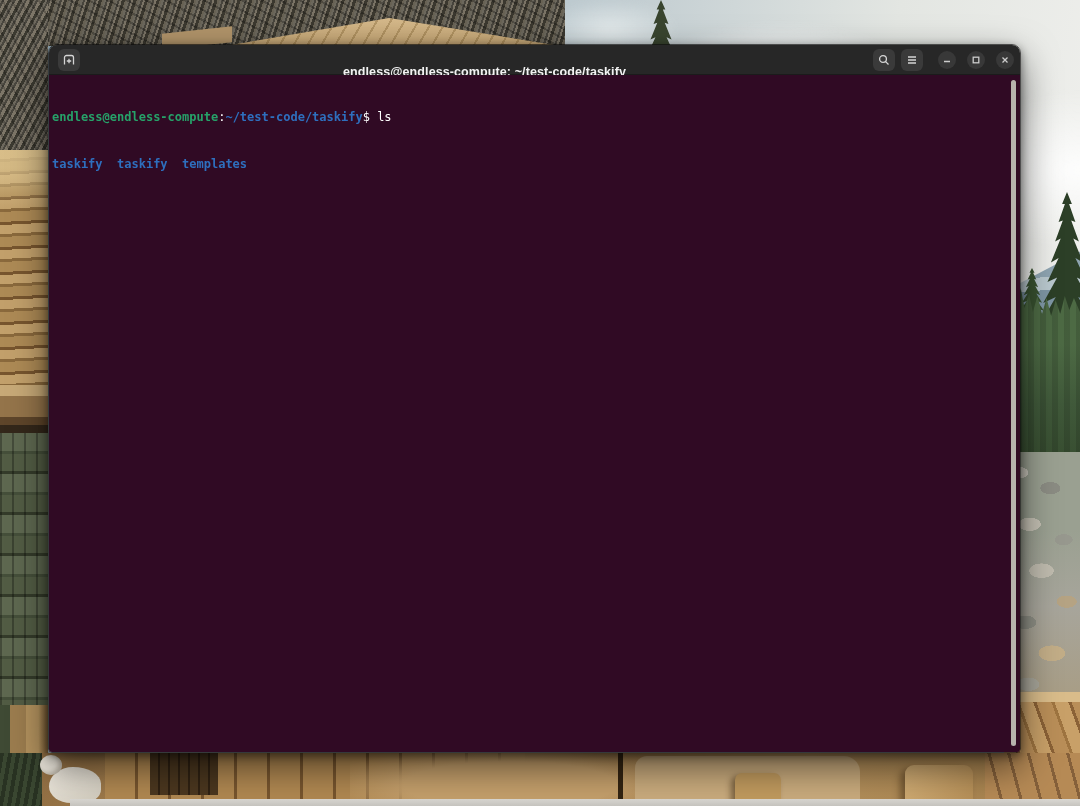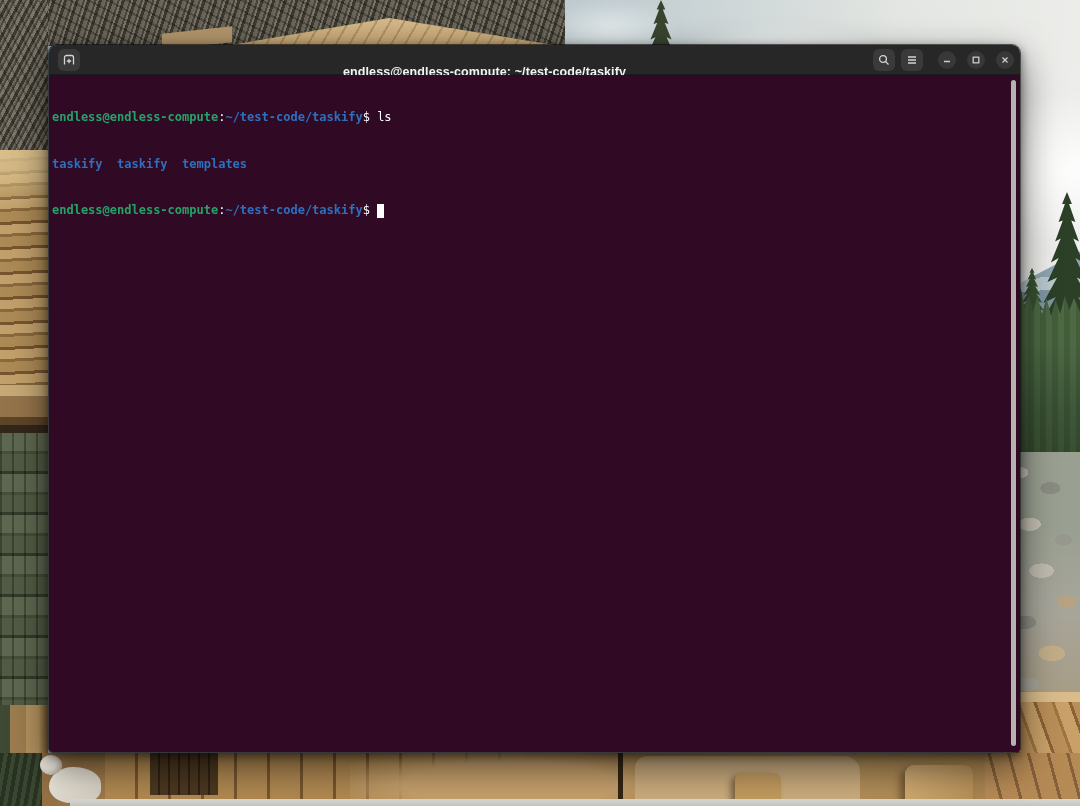--- a/index.html
+++ b/index.html
@@ -264,16 +264,15 @@
         <svg width="12" height="12" viewBox="0 0 12 12" fill="none" stroke="#cccccc" stroke-width="1.3">
           <path d="M3.5 3.5 L8.5 8.5 M8.5 3.5 L3.5 8.5"></path>
         </svg>
       </button>
     </div>
   </div>
 
   <div class="term">
     <div class="tline"><span class="green">endless@endless-compute</span><span>:</span><span class="blue">~/test-code/taskify</span><span>$</span><span class="cmd">ls</span></div>
     <div class="tline"><span class="blue dir">taskify</span><span class="blue dir">taskify</span><span class="blue dir">templates</span></div>
-    <div class="tline"><span class="green">endless@endless-compute</span><span>:</span><span class="blue">~/test-code/taskify</span><span>$</span><span class="cursor"></span></div>
     <div class="scrollbar"></div>
   </div>
 </div>
 
 </body></html>

